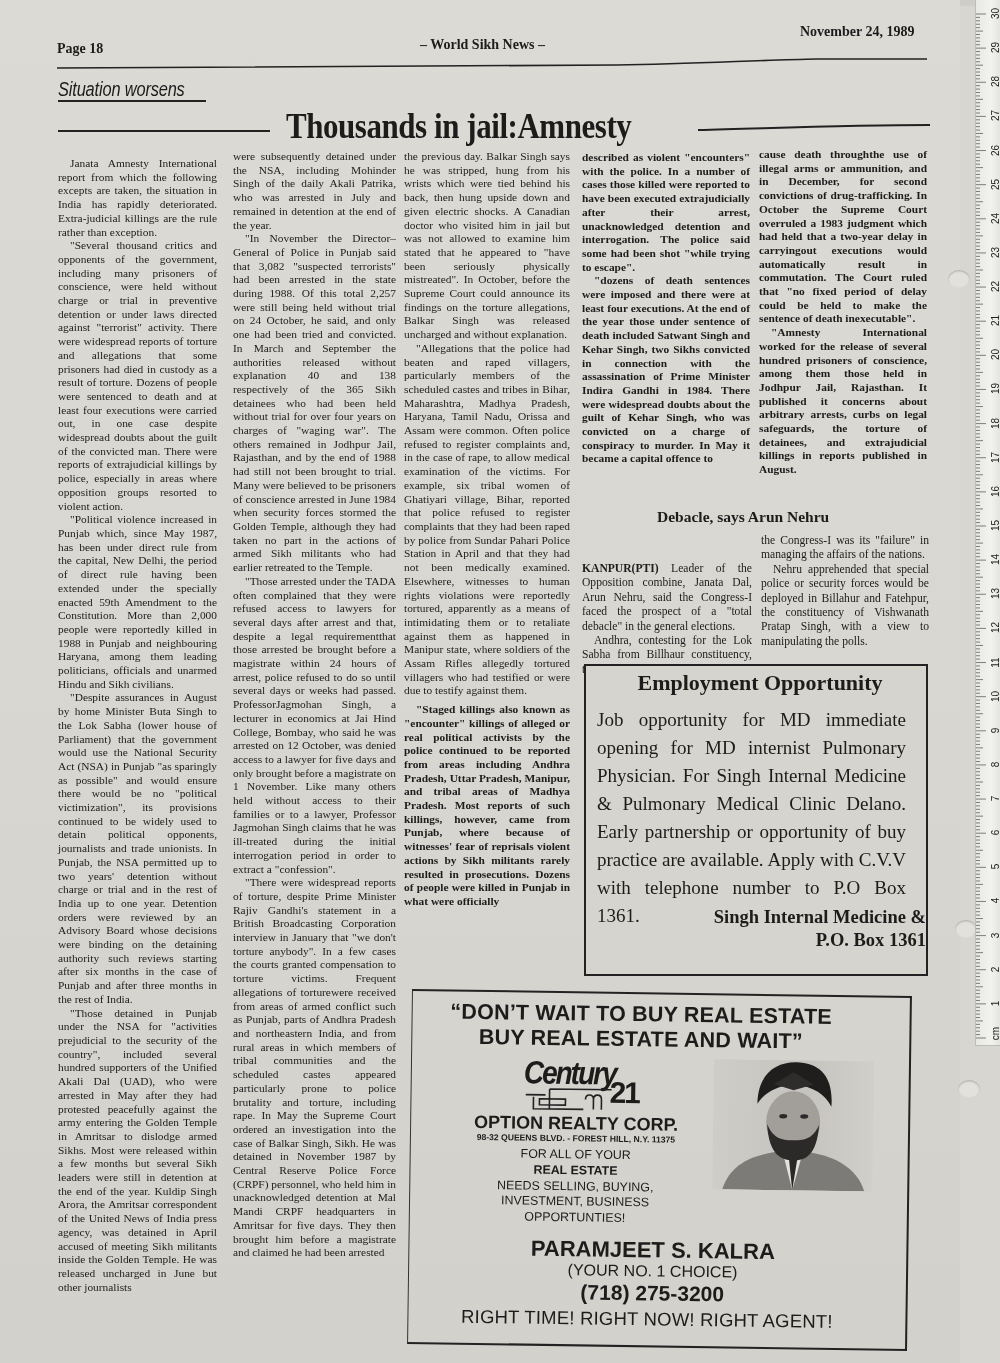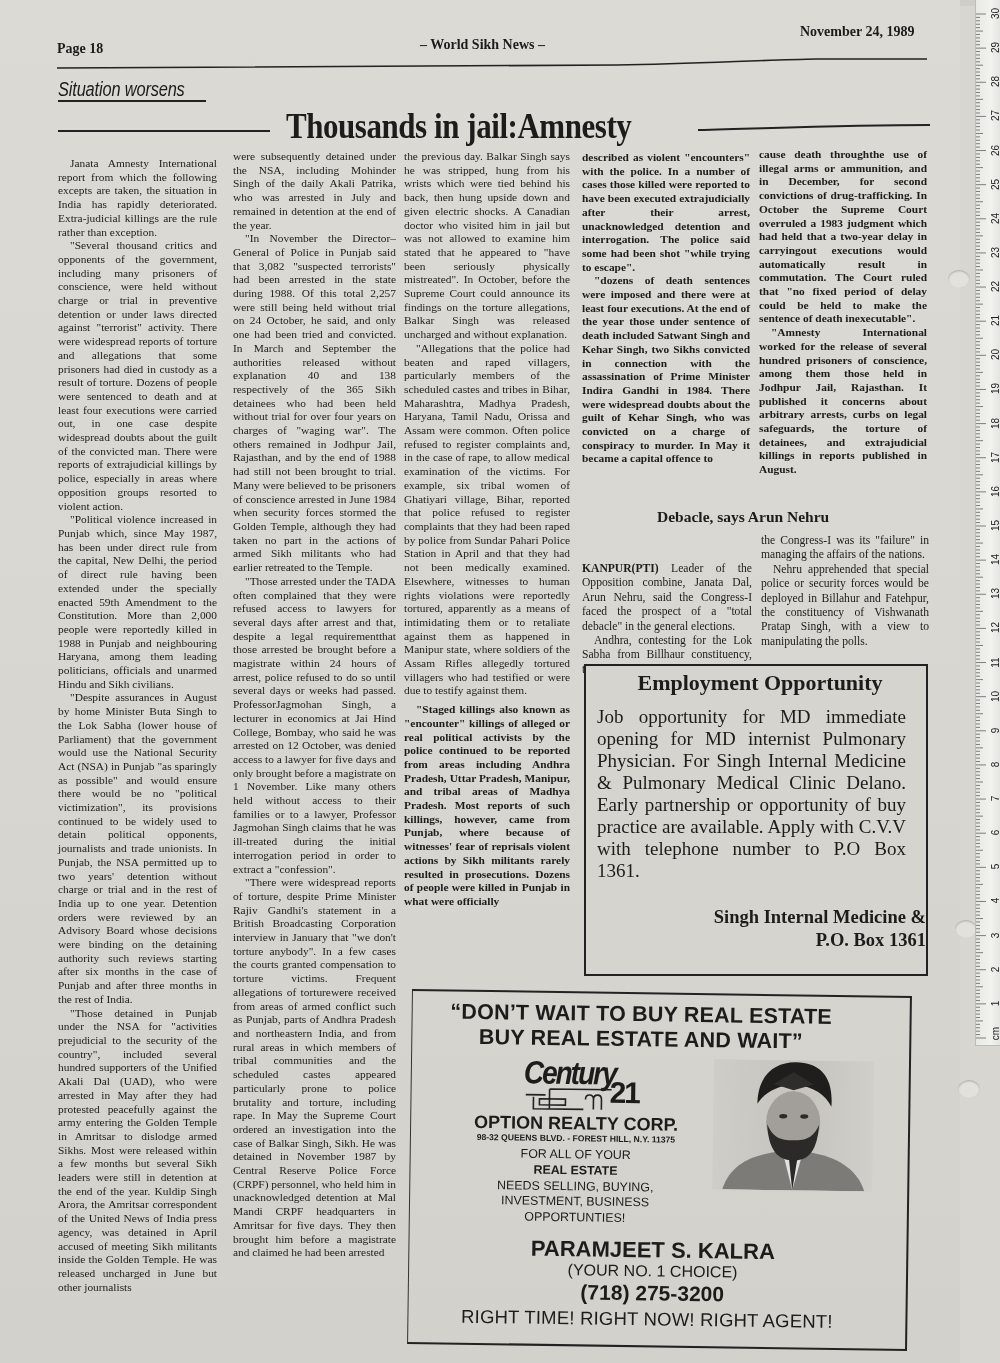--- a/index.html
+++ b/index.html
@@ -50,21 +50,21 @@
   .d1 { left:582px; top:562px; width:170px; font-size:11.6px; line-height:14.4px; }
   .d2 { left:761px; top:534px; width:168px; font-size:11.6px; line-height:14.4px; }
   .d1 .lead { font-weight:bold; }
 
   
   .ad-emp {
     position:absolute; left:584px; top:664px; width:344px; height:312px;
     border:2px solid #222; box-sizing:border-box; background:#d6d4cf;
   }
   .ad-emp-title { position:absolute; left:8px; right:0; top:4px; text-align:center; font-size:22px; font-weight:bold; }
-  .ad-emp-body { position:absolute; left:11px; right:20px; top:40px; font-size:19px; line-height:22px; text-align:justify; }
+  .ad-emp-body { position:absolute; left:11px; right:20px; top:40px; font-size:19px; line-height:28px; text-align:justify; }
   .ad-emp-sig { position:absolute; left:0; right:0; top:208px; text-align:right; font-size:18.5px; line-height:23px; font-weight:bold;margin-top:32px; }
 
   
   .ad-re {
     position:absolute; left:412px; top:989px; width:500px; height:355px;
     border-top:2px solid #222; border-left:1.5px solid #333; border-right:2px solid #222; border-bottom:2px solid #222;
     box-sizing:border-box; transform:rotate(0.8deg); transform-origin:top left;
     font-family:"Liberation Sans", sans-serif;
   }
   .re-slogan { position:absolute; left:0; right:40px; top:8px; text-align:center; font-size:21.5px; line-height:25px; font-weight:bold; letter-spacing:0.2px; }

